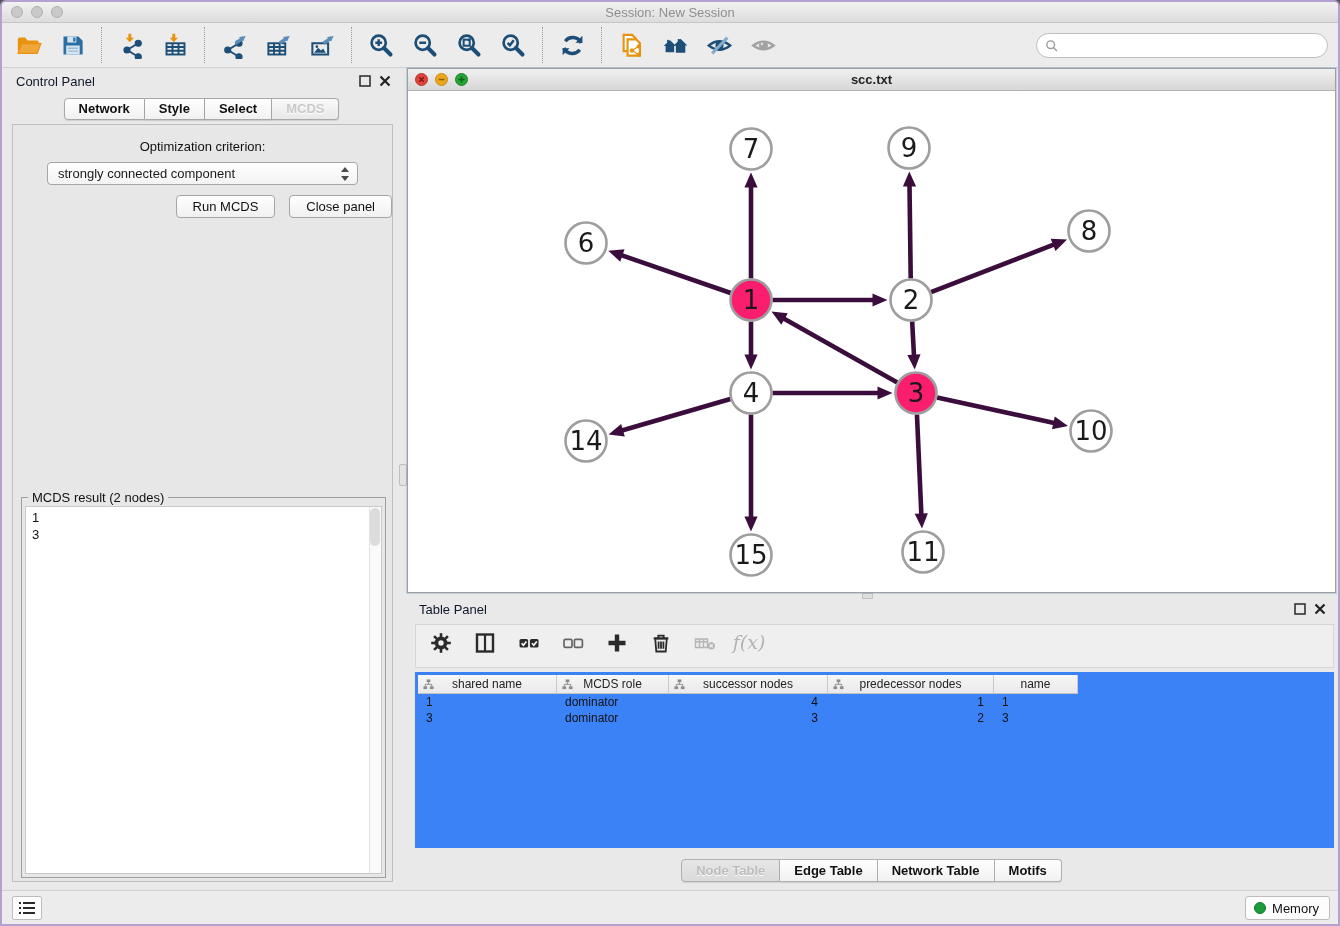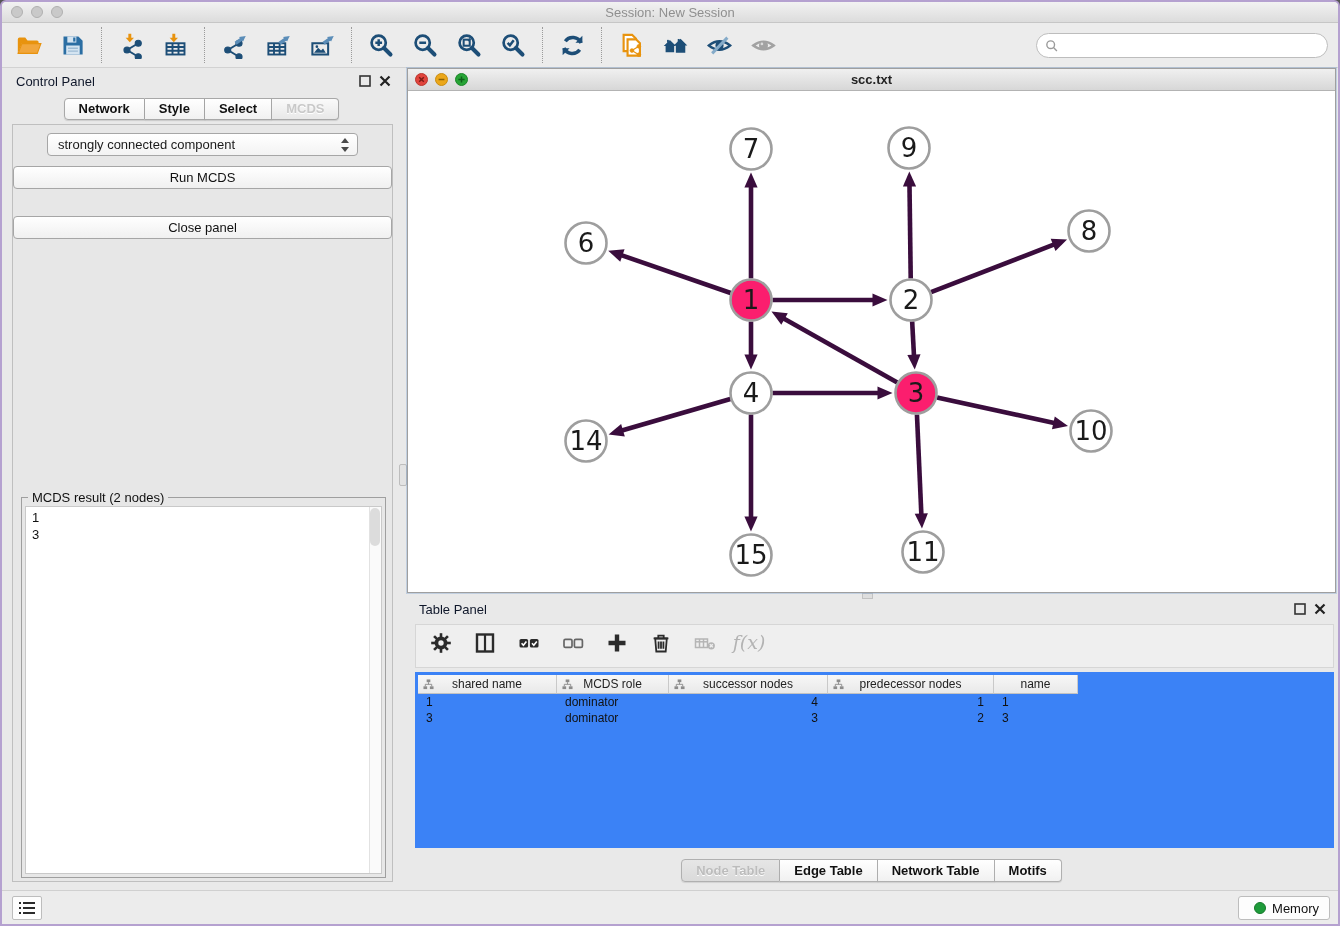--- a/index.html
+++ b/index.html
@@ -47,21 +47,21 @@
 
   .cp-body { position:absolute; left:6px; top:54px; right:4px; bottom:2px; background:#e7e7e7;
              border:1px solid #bfbfbf; }
   .opt-label { text-align:center; margin-top:14px; font-size:13px; color:#111; }
   .dropdown { position:relative; margin:8px auto 0 auto; width:311px; height:23px; background:linear-gradient(#ffffff,#f3f3f3);
               border:1px solid #a6a6a6; border-radius:4px; line-height:21px; padding-left:10px; font-size:13px; }
   .dd-arrows { position:absolute; right:7px; top:3px; width:9px; height:16px; }
   .dd-arrows .up, .dd-arrows .down { position:absolute; left:0; width:0; height:0; border-left:4.5px solid transparent; border-right:4.5px solid transparent; }
   .dd-arrows .up { top:1px; border-bottom:5px solid #4a4a4a; }
   .dd-arrows .down { bottom:1px; border-top:5px solid #4a4a4a; }
-  .cp-buttons { display:flex; justify-content:flex-end; gap:27px; margin-top:10px;flex-direction:column; }
+  .cp-buttons { display:flex; justify-content:flex-end; gap:14px; margin-top:10px; }
   .btn { height:23px; padding:0 16px; background:linear-gradient(#ffffff,#f0f0f0); border:1px solid #a6a6a6;
          border-radius:4px; font-size:13px; line-height:21px; color:#111; }
 
   .fieldset { position:absolute; left:8px; right:6px; top:372px; bottom:3px; border:1px solid #9f9f9f; }
   .fieldset .legend { position:absolute; top:-8px; left:6px; background:#e7e7e7; padding:0 4px; font-size:13px; color:#111; }
   .result-area { position:absolute; left:3px; right:3px; top:8px; bottom:3px; background:#fff; border:1px solid #c9c9c9; overflow:hidden; }
   .result-lines { padding:2px 0 0 6px; font-size:13px; line-height:17px; color:#111; white-space:pre; }
   .result-scroll { position:absolute; right:0; top:0; bottom:0; width:12px; background:#fafafa; border-left:1px solid #e2e2e2; }
   .result-thumb { position:absolute; right:1px; top:1px; width:10px; height:38px; background:#dcdcdc; border-radius:5px; }
 
@@ -102,21 +102,21 @@
             box-shadow:0 1px 1px rgba(0,0,0,.1); }
   .tp-tab:first-child { border-left:1px solid #b0b0b0; border-radius:4px 0 0 4px; }
   .tp-tab:last-child { border-radius:0 4px 4px 0; }
   .tp-tab.active { background:linear-gradient(#e6e6e6,#dadada); color:#bcbcbc; text-shadow:0 1px 0 #fff; }
 
   
   .statusbar { position:absolute; left:0; right:0; bottom:0; height:34px; background:#ececec; border-top:1px solid #d0d0d0; }
   .sb-list-btn { position:absolute; left:10px; top:5px; width:30px; height:24px; background:#fdfdfd;
                  border:1px solid #bdbdbd; border-radius:2px; display:flex; align-items:center; justify-content:center; }
   .sb-list-btn svg { width:16px; height:14px; }
-  .memory-btn { position:absolute; right:8px; top:5px; height:24px; padding:0 10px 0 15px; background:#fdfdfd;
+  .memory-btn { position:absolute; right:8px; top:5px; height:24px; padding:0 10px 0 8px; background:#fdfdfd;
                 border:1px solid #bdbdbd; border-radius:3px; display:flex; align-items:center; gap:6px; font-size:13px; color:#111; }
   .memory-dot { width:12px; height:12px; border-radius:50%; background:#1e9b3a; border:1px solid #157a2b; }
 </style>
 </head>
 <body>
 
 <div class="window">
 
   <div class="titlebar">
     <div class="traffic">
@@ -360,20 +360,21 @@
         </svg>
       </span>
     </div>
     <div class="cp-tabs" id="cp-tabs">
         <span class="cp-tab">Network</span>
         <span class="cp-tab">Style</span>
         <span class="cp-tab">Select</span>
         <span class="cp-tab active">MCDS</span>
       </div>
     <div class="cp-body">
+      <div class="opt-label">Optimization criterion:</div>
       <div class="dropdown">
         <span>strongly connected component</span>
         <span class="dd-arrows">
             <span class="up"></span>
             <span class="down"></span>
           </span>
       </div>
       <div class="cp-buttons">
         <button class="btn">Run MCDS</button>
         <button class="btn">Close panel</button>

